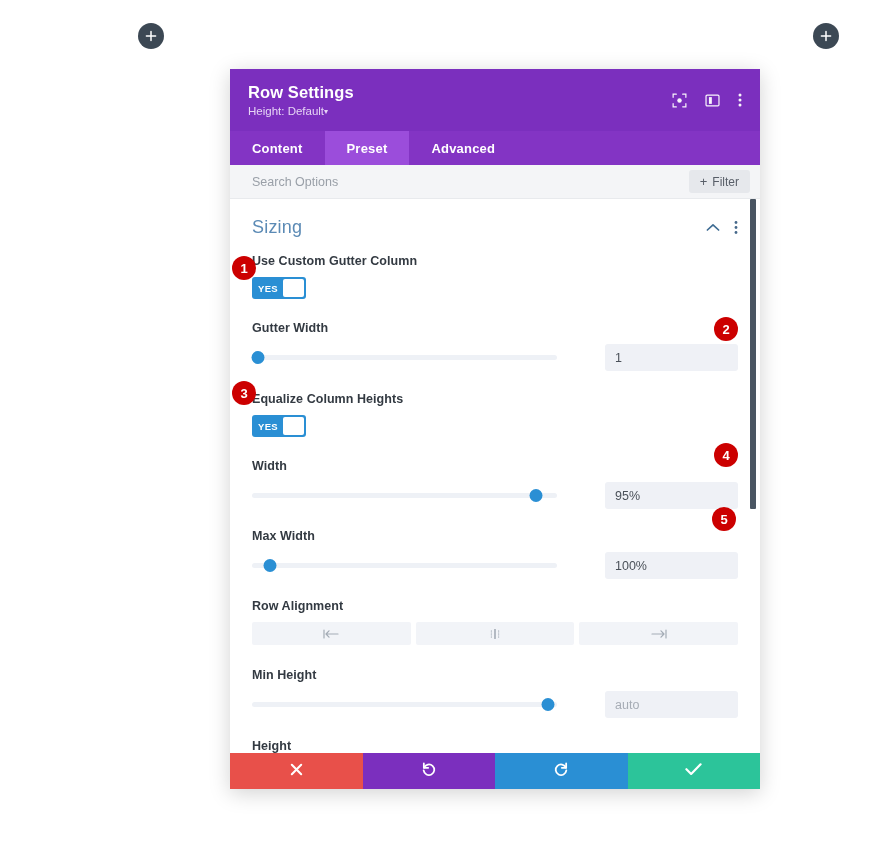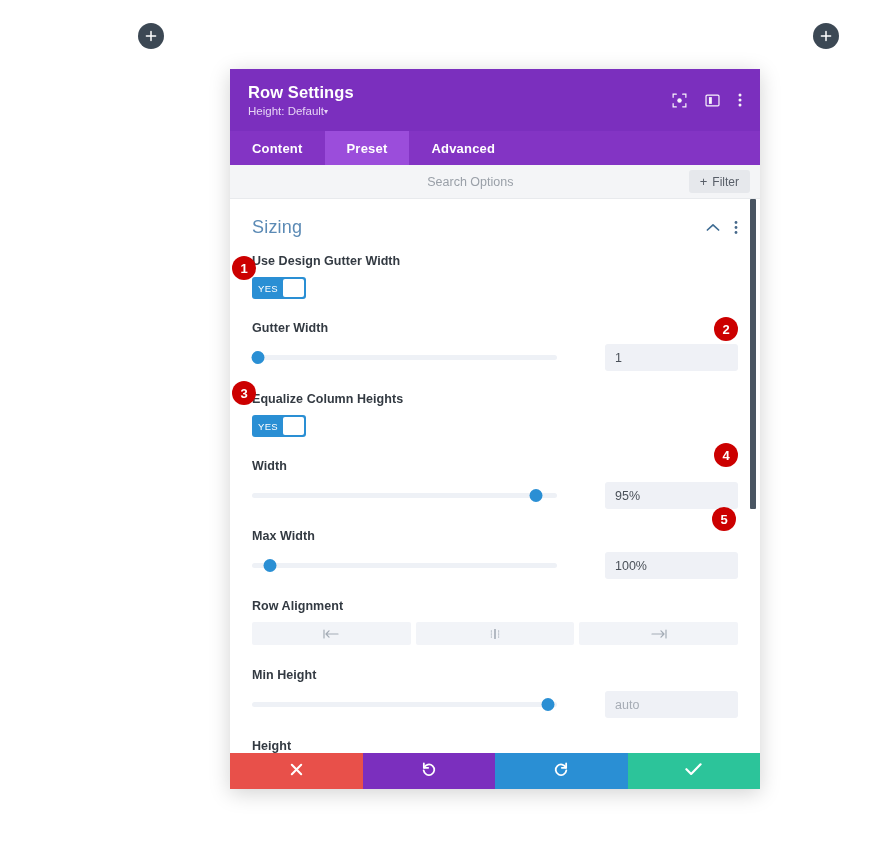--- a/index.html
+++ b/index.html
@@ -110,21 +110,20 @@
   }
   .search-input {
     border: none;
     background: transparent;
     font-size: 12.5px;
     color: #0f172a;
     font-family: "Liberation Sans", sans-serif;
     outline: none;
     flex: 1;
     padding: 0;
-    text-align: center;
   }
   .search-input::placeholder { color: #9aa0a8; }
   .filter-btn {
     background: #e6e8ec;
     border-radius: 3px;
     height: 23px;
     padding: 0 11px;
     display: flex;
     align-items: center;
     gap: 5px;
@@ -177,21 +176,21 @@
     border-radius: 3px;
     display: flex;
     align-items: center;
     padding: 2px;
     box-sizing: border-box;
     position: relative;
   }
   .toggle .tog-label {
     color: #ffffff;
     font-size: 9.5px;
-    font-weight: normal;
+    font-weight: bold;
     letter-spacing: 0.3px;
     padding: 0 5px 0 4px;
   }
   .toggle .knob {
     width: 24px;
     height: 18px;
     background: #ffffff;
     border-radius: 2px;
   }
 
@@ -393,21 +392,21 @@
             <svg width="4" height="15" viewBox="0 0 4 15">
               <circle cx="2" cy="2.5" r="1.4" fill="#46688a"></circle>
               <circle cx="2" cy="7.5" r="1.4" fill="#46688a"></circle>
               <circle cx="2" cy="12.5" r="1.4" fill="#46688a"></circle>
             </svg>
           </span>
         </div>
       </div>
 
       <div class="field">
-        <div class="field-label">Use Design Gutter Width</div>
+        <div class="field-label">Use Custom Gutter Column</div>
         <div class="toggle">
           <span class="tog-label">YES</span>
           <span class="knob"></span>
         </div>
       </div>
 
       <div style="height:14px"></div>
 
       <div class="field">
         <div class="field-label">Gutter Width</div>

